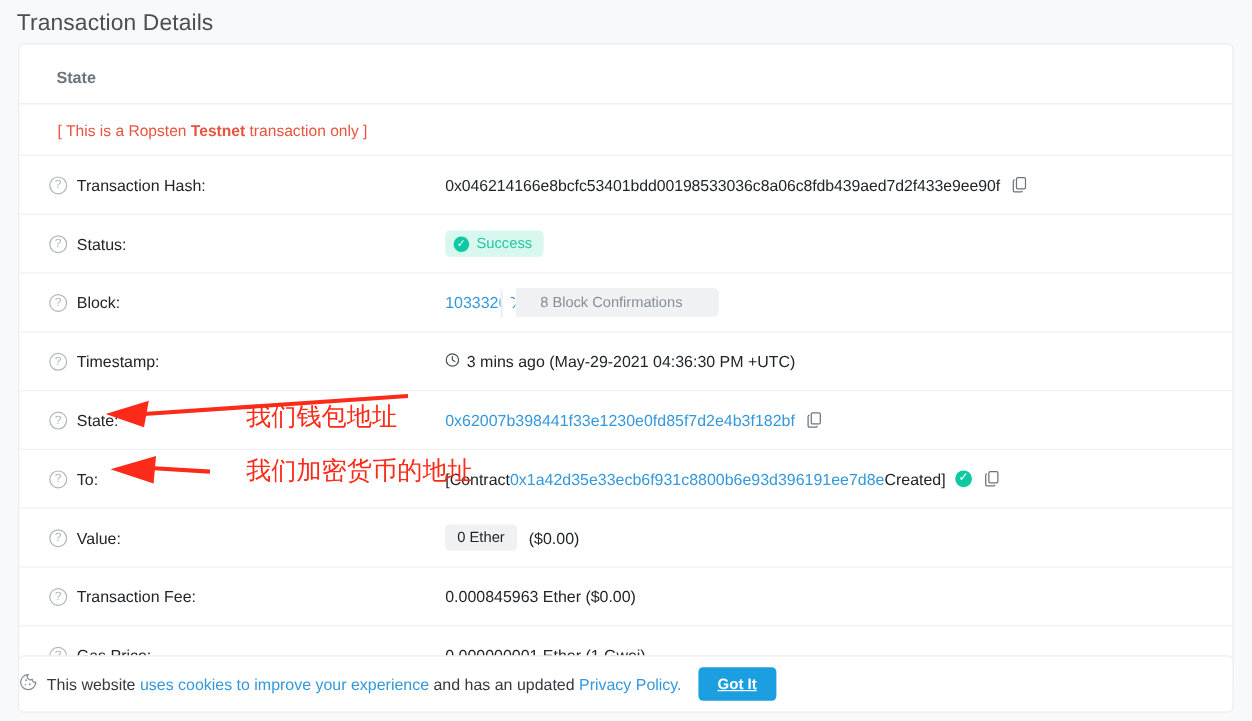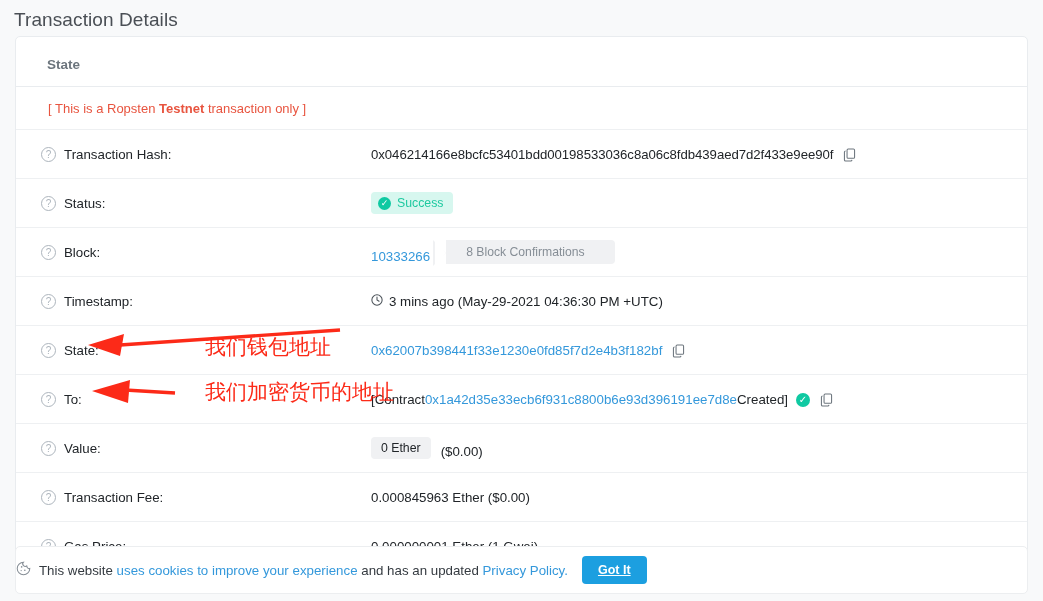--- a/index.html
+++ b/index.html
@@ -103,21 +103,21 @@
     color: #adb5bd;
     font-size: 10px;
     line-height: 13px;
     text-align: center;
     margin-right: 8px;
     flex: 0 0 13px;
     font-family: "Liberation Sans", sans-serif;
   }
   .row-value {
     display: flex;
-    align-items: flex-end;
+    align-items: center;
     font-size: 13.3px;
     color: #212529;
     white-space: nowrap;
   }
 
   
   .mono-hash {
     color: #212529;
     font-size: 13.2px;
     letter-spacing: -0.05px;
@@ -152,21 +152,20 @@
   }
   .link { color: #3498db; text-decoration: none; cursor: pointer; }
 
   .confirm-chip {
     position: relative;
     display: inline-block;
     background: #f0f1f3;
     color: #868e96;
     font-size: 12.2px;
     padding: 5px 30px 5px 20px;
-    margin-left: 16px;
     border-radius: 0 4px 4px 0;
   }
   .confirm-chip:before {
     content: "";
     position: absolute;
     left: -11px;
     top: 0;
     width: 0; height: 0;
     border-top: 13px solid transparent;
     border-bottom: 13px solid transparent;

